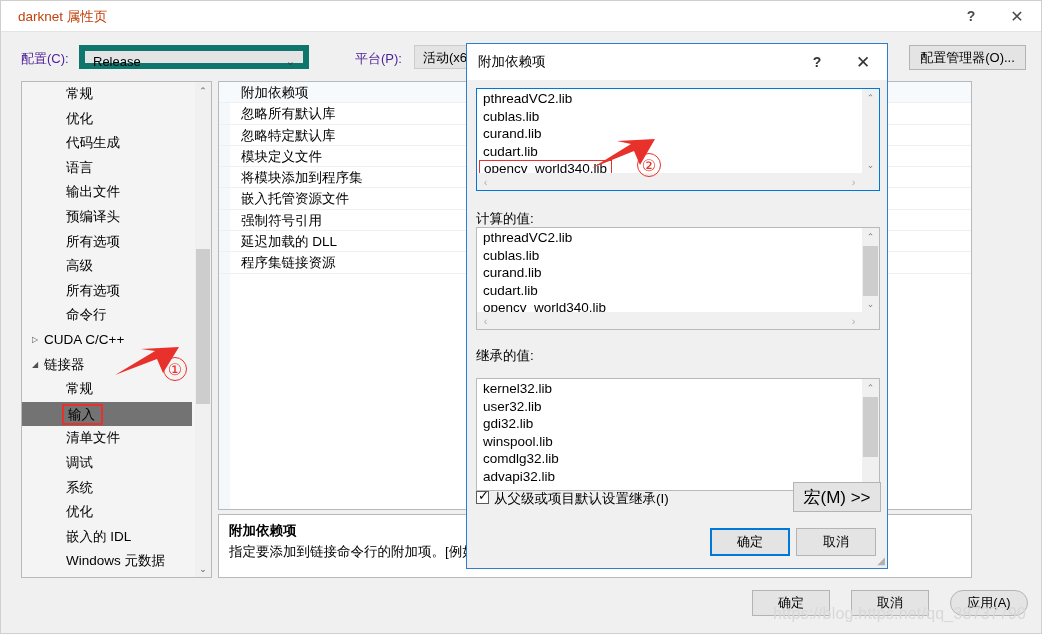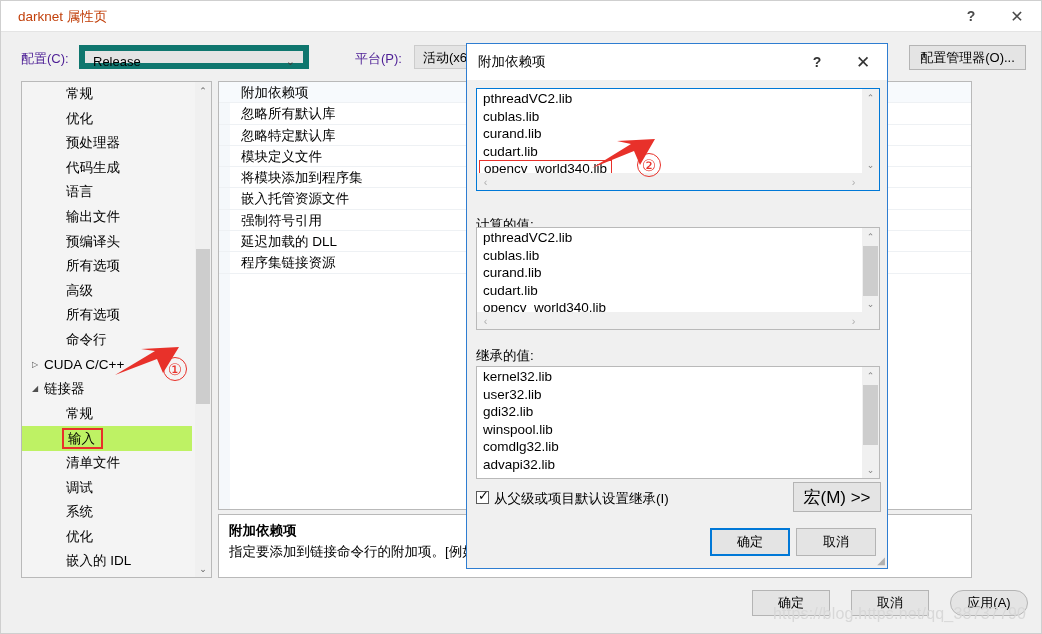--- a/index.html
+++ b/index.html
@@ -70,21 +70,21 @@
   .tnode {
     position: relative; height: 24.6px; line-height: 24.6px;
     font-size: 13.5px; white-space: nowrap;
   }
   .tnode.lvl1 { padding-left: 22px; }
   .tnode.lvl2 { padding-left: 44px; }
   .tnode .tri {
     position: absolute; left: 10px; top: 0; width: 12px;
     font-size: 8px; color: #505050;
   }
-  .tnode.sel { background: #bef264; width: 170px; padding-left: 6px; }
+  .tnode.sel { background: #737373; width: 170px; padding-left: 6px; }
   .tnode .redbox {
     position: absolute; left: 40px; top: 2px;
     border: 2px solid #e8312a; padding: 0 6px 0 4px; height: 21px; line-height: 18px;
   }
   
   #tree-sb { position: absolute; right: 0; top: 0; width: 16px; height: 495px; background: #f0f0f0; }
   #tree-sb .arr {
     position:absolute; left:0; width:16px; height:17px; background:#f0f0f0;
     display:flex; align-items:center; justify-content:center; color:#606060; font-size:9px;
   }
@@ -227,21 +227,20 @@
   <div id="combo-platform">
     <span class="txt">活动(x64)</span>
     <span class="chev">⌄</span>
   </div>
   <div id="btn-cfgmgr">配置管理器(O)...</div>
 
   <div id="tree-wrap">
     <div id="tree-inner">
         <div class="tnode lvl2"><span>常规</span></div>
         <div class="tnode lvl2"><span>优化</span></div>
-        <div class="tnode lvl2"><span>预处理器</span></div>
         <div class="tnode lvl2"><span>代码生成</span></div>
         <div class="tnode lvl2"><span>语言</span></div>
         <div class="tnode lvl2"><span>输出文件</span></div>
         <div class="tnode lvl2"><span>预编译头</span></div>
         <div class="tnode lvl2"><span>所有选项</span></div>
         <div class="tnode lvl2"><span>高级</span></div>
         <div class="tnode lvl2"><span>所有选项</span></div>
         <div class="tnode lvl2"><span>命令行</span></div>
         <div class="tnode lvl1"><span class="tri">▷</span><span>CUDA C/C++</span></div>
         <div class="tnode lvl1"><span class="tri">◢</span><span>链接器</span></div>
@@ -307,21 +306,21 @@
         <div class="arr up">⌃</div>
         <div class="arr down">⌄</div>
       </div>
       <div class="hsb">
         <div class="arr left">‹</div>
         <div class="arr right">›</div>
       </div>
       <div class="corner"></div>
     </div>
 
-    <div class="seclabel" style="left:9px; top:172px;">计算的值:</div>
+    <div class="seclabel" style="left:9px; top:166px;">计算的值:</div>
     <div class="listbox" id="lb-eval" style="left:9px; top:183px; width:404px; height:103px;">
       <div id="lb-eval-items" style="position:absolute;left:0;top:1px;right:18px;">
           <div class="listitem"><span>pthreadVC2.lib</span></div>
           <div class="listitem"><span>cublas.lib</span></div>
           <div class="listitem"><span>curand.lib</span></div>
           <div class="listitem"><span>cudart.lib</span></div>
           <div class="listitem"><span>opencv_world340.lib</span></div>
         </div>
       <div class="vsb">
         <div class="arr up">⌃</div>
@@ -329,21 +328,21 @@
         <div class="arr down">⌄</div>
       </div>
       <div class="hsb">
         <div class="arr left">‹</div>
         <div class="arr right">›</div>
       </div>
       <div class="corner"></div>
     </div>
 
     <div class="seclabel" style="left:9px; top:303px;">继承的值:</div>
-    <div class="listbox" id="lb-inherit" style="left:9px; top:322px; width:404px; height:113px;">
+    <div class="listbox" id="lb-inherit" style="left:9px; top:334px; width:404px; height:113px;">
       <div id="lb-inherit-items" style="position:absolute;left:0;top:1px;right:18px;">
           <div class="listitem"><span>kernel32.lib</span></div>
           <div class="listitem"><span>user32.lib</span></div>
           <div class="listitem"><span>gdi32.lib</span></div>
           <div class="listitem"><span>winspool.lib</span></div>
           <div class="listitem"><span>comdlg32.lib</span></div>
           <div class="listitem"><span>advapi32.lib</span></div>
         </div>
       <div class="vsb" style="bottom:0;">
         <div class="arr up">⌃</div>

